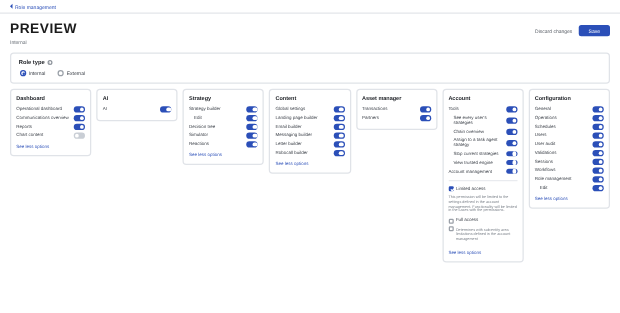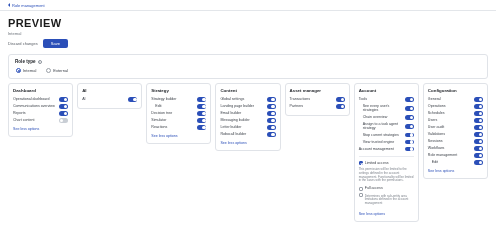--- a/index.html
+++ b/index.html
@@ -28,21 +28,20 @@
     width: 0; height: 0;
     border-top: 2px solid transparent;
     border-bottom: 2px solid transparent;
     border-right: 2px solid #2b4fb8;
   }
   .header {
     padding: 6px 8px 4px 8px;
     display: flex;
     align-items: flex-start;
     justify-content: space-between;
-    flex-direction: column;
   }
   .title {
     font-size: 11px;
     font-weight: bold;
     letter-spacing: .4px;
     color: #1b1b1b;
     line-height: 12px;
   }
   .subtitle {
     font-size: 4px;

